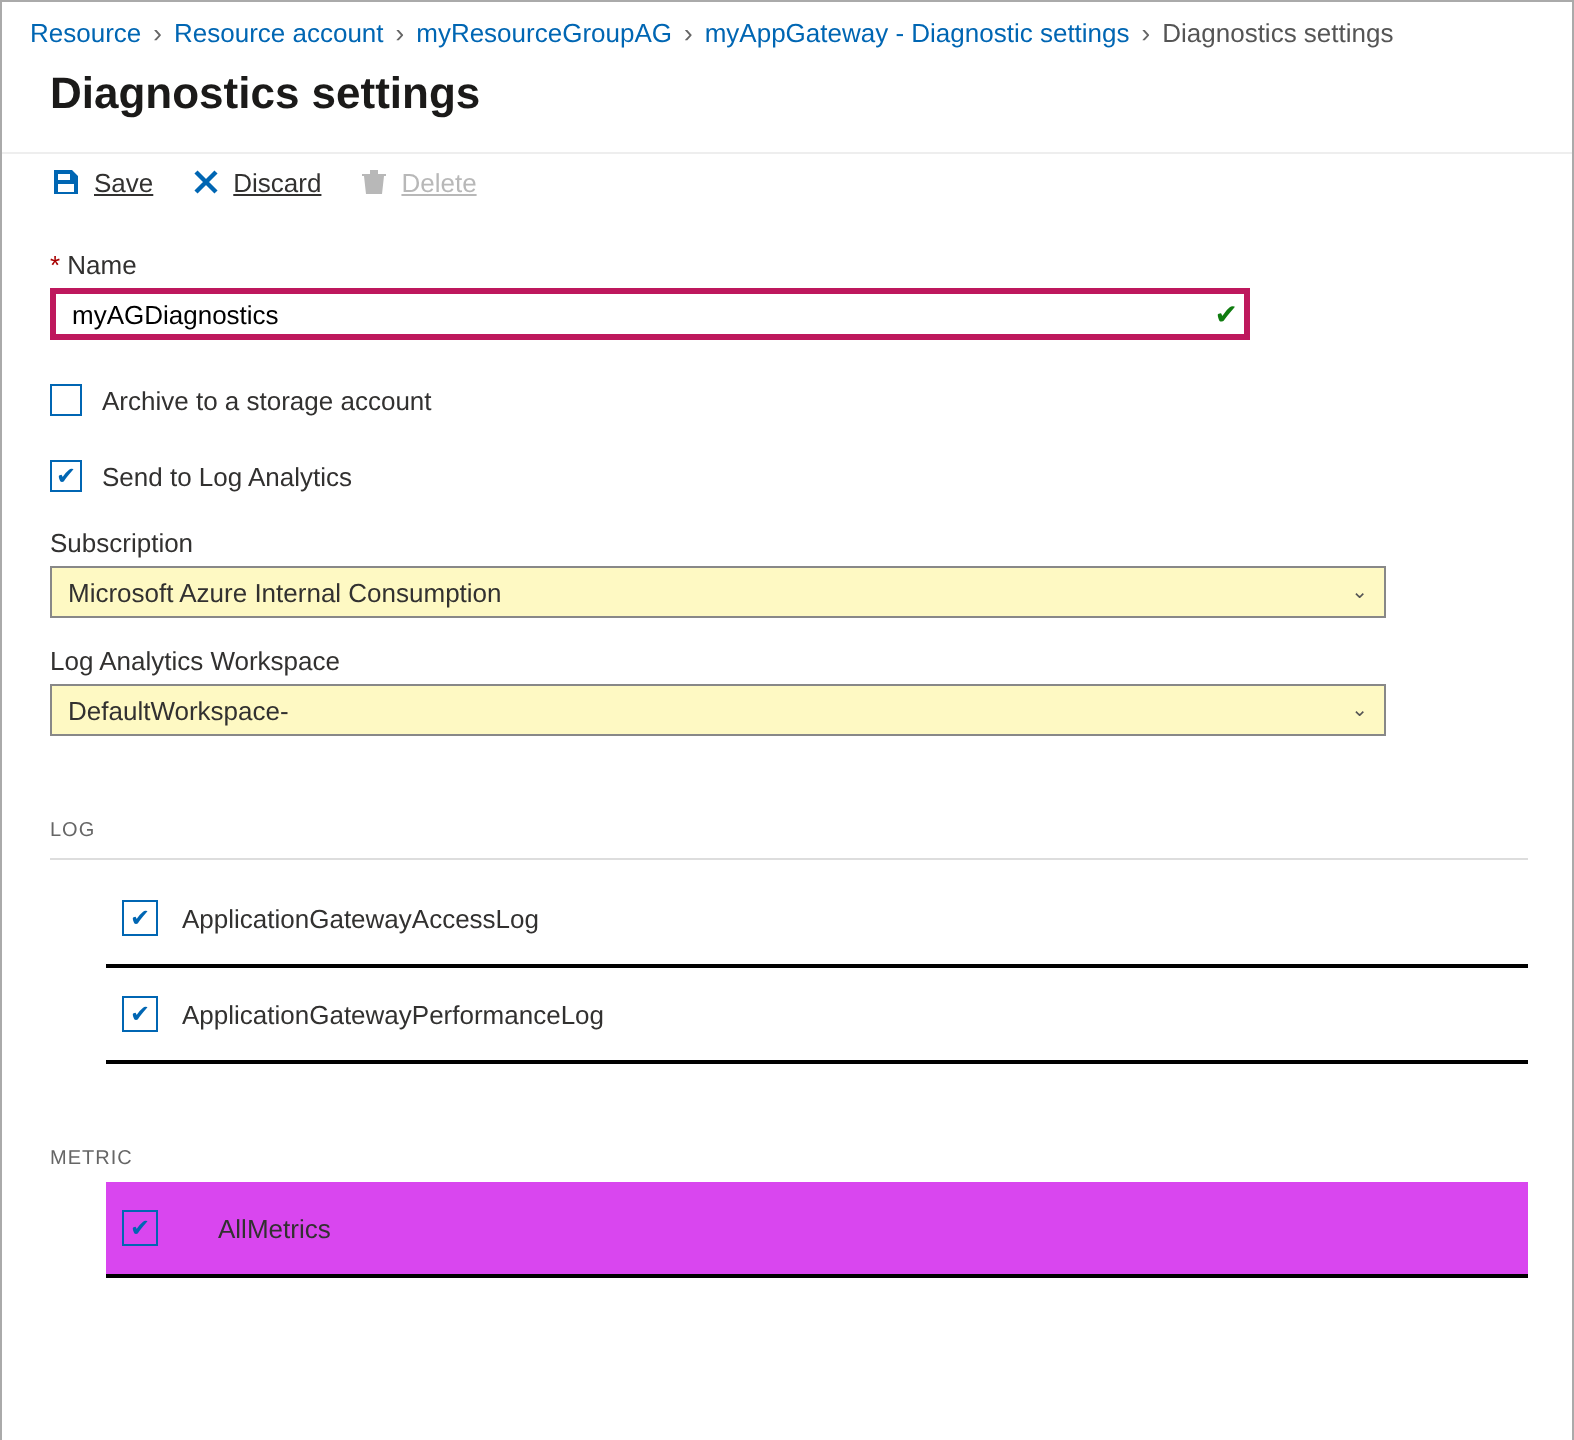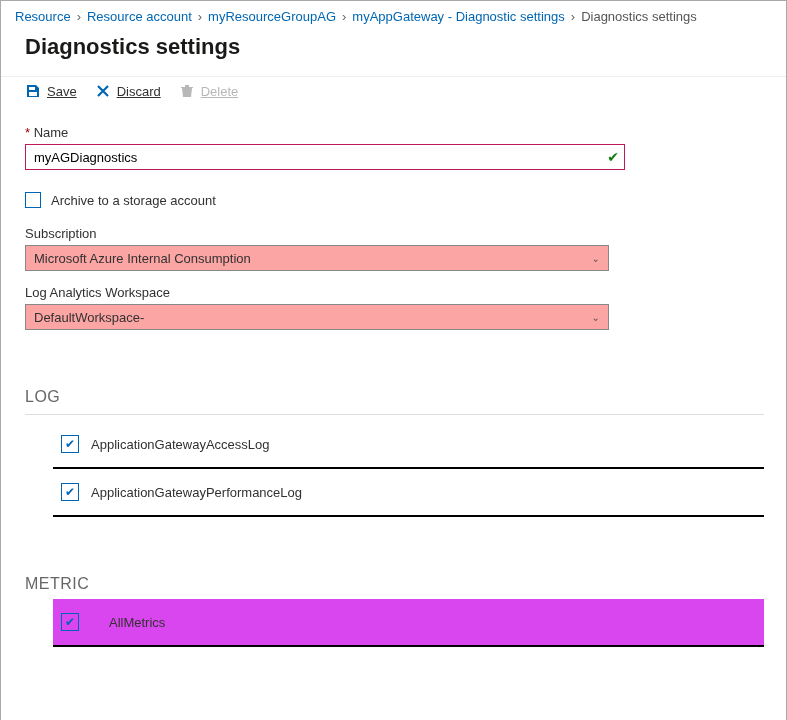--- a/index.html
+++ b/index.html
@@ -79,21 +79,21 @@
   }
   .textbox-wrap {
     position: relative;
     width: 600px;
   }
   .textbox {
     width: 100%;
     height: 26px;
     padding: 2px 28px 2px 8px;
     font-size: 13px;
-    border: 1px solid #be185d;
+    border: 3px solid #be185d;
     outline: none;
   }
   .valid-icon {
     position: absolute;
     right: 6px;
     top: 50%;
     transform: translateY(-50%);
     color: #107c10;
     font-size: 14px;
   }
@@ -119,40 +119,40 @@
     color: #0066b3;
     font-size: 12px;
     line-height: 1;
   }
   .chk.checked::after { content: "✔"; }
 
   .subgroup {
     margin-top: 18px;
   }
   .select {
-    width: 584px;
+    width: 668px;
     height: 26px;
     border: 1px solid #888;
     padding: 2px 8px;
     display: flex;
     align-items: center;
     justify-content: space-between;
     cursor: pointer;
-    background: #fca5a5;
+    background: #fef9c3;
   }
   .select .caret {
     font-size: 10px;
     color: #555;
   }
 
   .section-hdr {
-    font-size: 16px;
+    font-size: 10px;
     letter-spacing: 0.5px;
     color: #666;
-    margin-top: 58px;
+    margin-top: 42px;
     margin-bottom: 6px;
   }
   .section-hdr.underlined {
     border-bottom: 1px solid #ddd;
     padding-bottom: 8px;
   }
   .list-row {
     display: flex;
     align-items: center;
     gap: 12px;
@@ -213,20 +213,24 @@
       <input class="textbox" value="myAGDiagnostics" style="">
       <span class="valid-icon">✔</span>
     </div>
 
     <div class="chk-row">
       <span class="chk empty-blue"></span>
       <span>Archive to a storage account</span>
     </div>
 
 
+    <div class="chk-row">
+      <span class="chk checked"></span>
+      <span>Send to Log Analytics</span>
+    </div>
 
     <div class="subgroup">
       <div class="label">Subscription</div>
       <div class="select">
         <span>Microsoft Azure Internal Consumption</span>
         <span class="caret">⌄</span>
       </div>
 
       <div class="label">Log Analytics Workspace</div>
       <div class="select">

